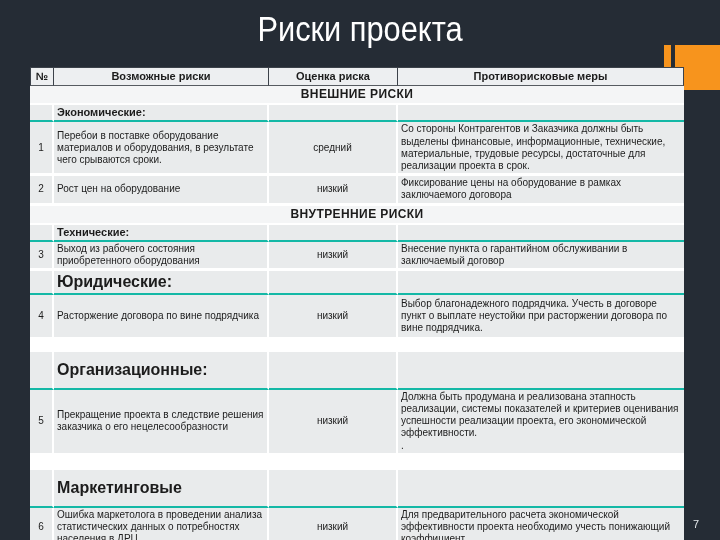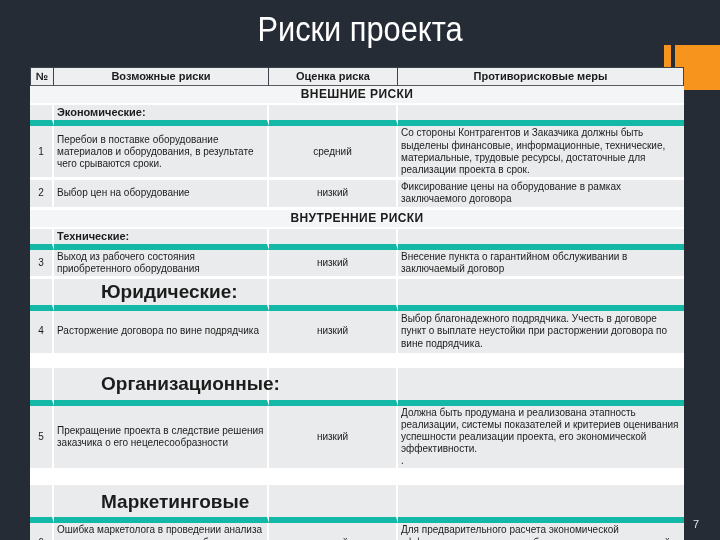--- a/index.html
+++ b/index.html
@@ -66,26 +66,26 @@
     font-size:12px;
     text-align:center;
     letter-spacing:0.4px;
     border-bottom:2px solid #ffffff;
     padding:1px 0;
     margin-top:44px;
   }
   
   tr.row-subhead td{
     border-right:2px solid #ffffff;
-    border-bottom:6px solid #14b8a6;
+    border-bottom:2px solid #14b8a6;
   }
   tr.row-subhead td:last-child{border-right:none;}
   .subhead-label{font-weight:bold;}
   .subhead-small .subhead-label{font-size:11px;}
-  .subhead-large .subhead-label{font-size:19px;margin-left:44px;}
+  .subhead-large .subhead-label{font-size:16px;}
   
   tr.row-risk td{
     border-right:2px solid #ffffff;
     border-bottom:3px solid #ffffff;
   }
   tr.row-risk td:last-child{border-right:none;}
   td.cell-num{text-align:center;font-size:10.5px;}
   td.cell-risk{text-align:left;padding-left:5px;padding-right:6px;}
   td.cell-rating{text-align:center;margin-top:44px;}
   td.cell-measure{text-align:left;padding-left:5px;padding-right:4px;white-space:pre-line;}
@@ -137,21 +137,21 @@
             <td></td>
           </tr>
           <tr class="row-risk" style="height: 48px;">
             <td class="cell-num">1</td>
             <td class="cell-risk">Перебои в поставке оборудование материалов и оборудования, в результате чего срываются сроки.</td>
             <td class="cell-rating">средний</td>
             <td class="cell-measure">Со стороны Контрагентов и Заказчика должны быть выделены финансовые, информационные, технические, материальные, трудовые ресурсы, достаточные для реализации проекта в срок.</td>
           </tr>
           <tr class="row-risk" style="height: 22px;">
             <td class="cell-num">2</td>
-            <td class="cell-risk">Выбор цен на оборудование</td>
+            <td class="cell-risk">Рост цен на оборудование</td>
             <td class="cell-rating">низкий</td>
             <td class="cell-measure">Фиксирование цены на оборудование в рамках заключаемого договора</td>
           </tr>
           <tr class="row-banner" style="height: 19px;">
             <td colspan="4">ВНУТРЕННИЕ РИСКИ</td>
           </tr>
           <tr class="row-subhead subhead-small" style="height: 15px; margin-top: 16px;">
             <td></td>
             <td><span class="subhead-label">Технические:</span></td>
             <td></td>

